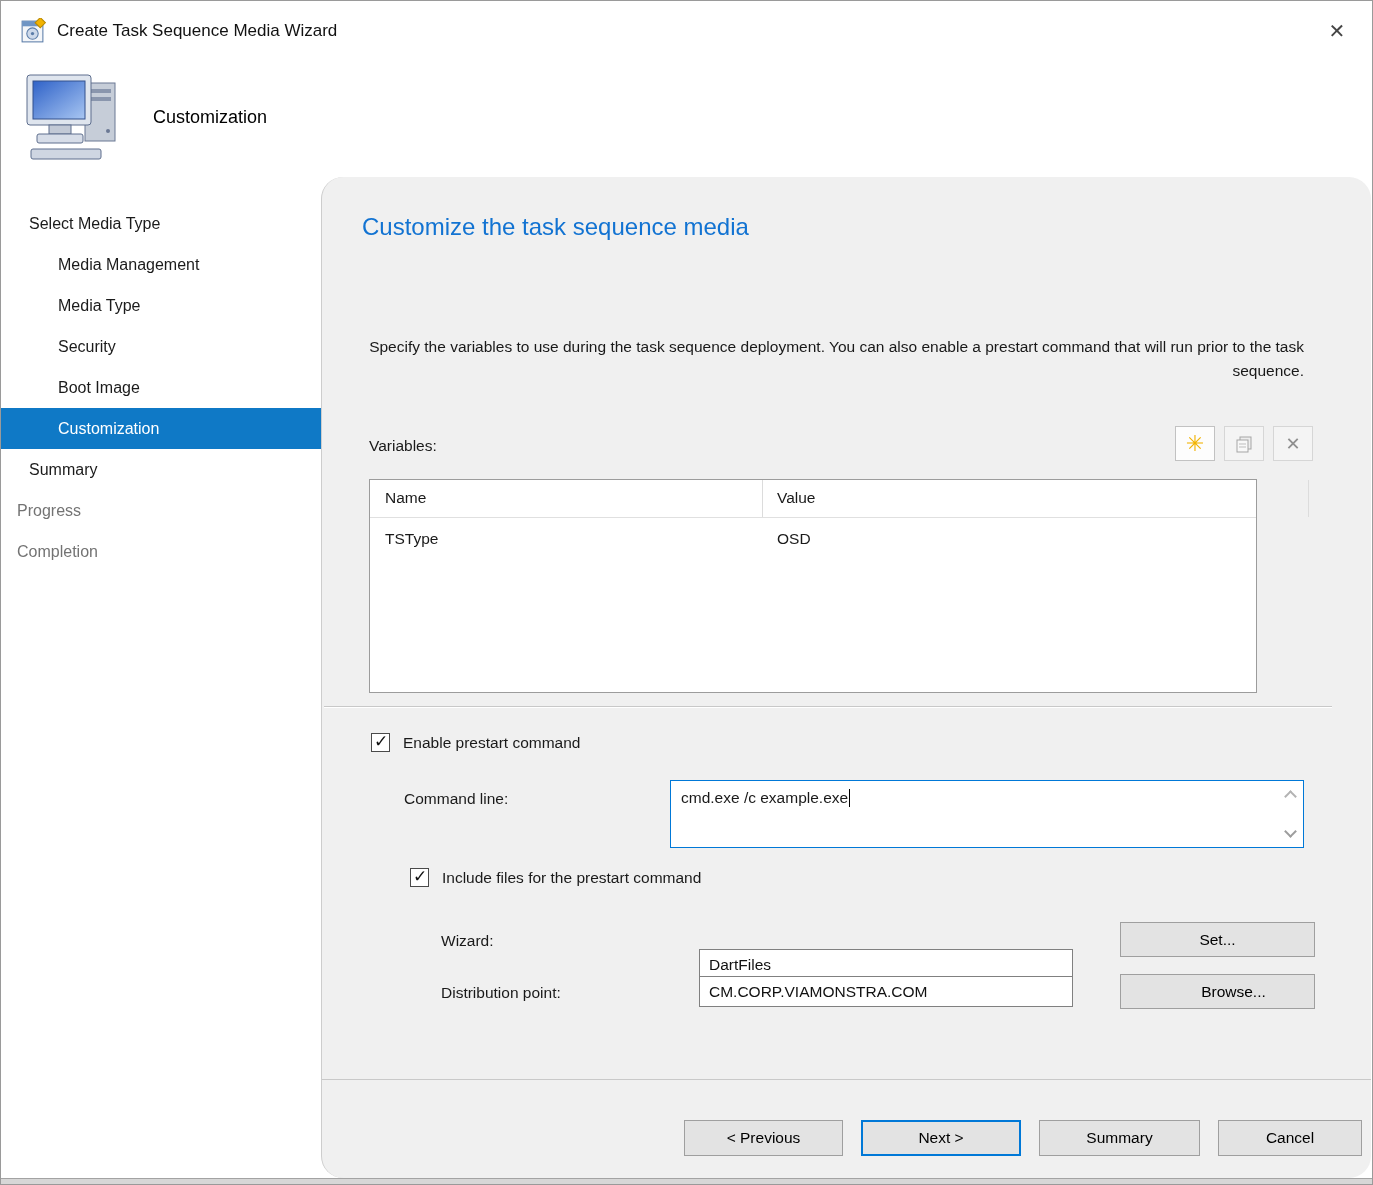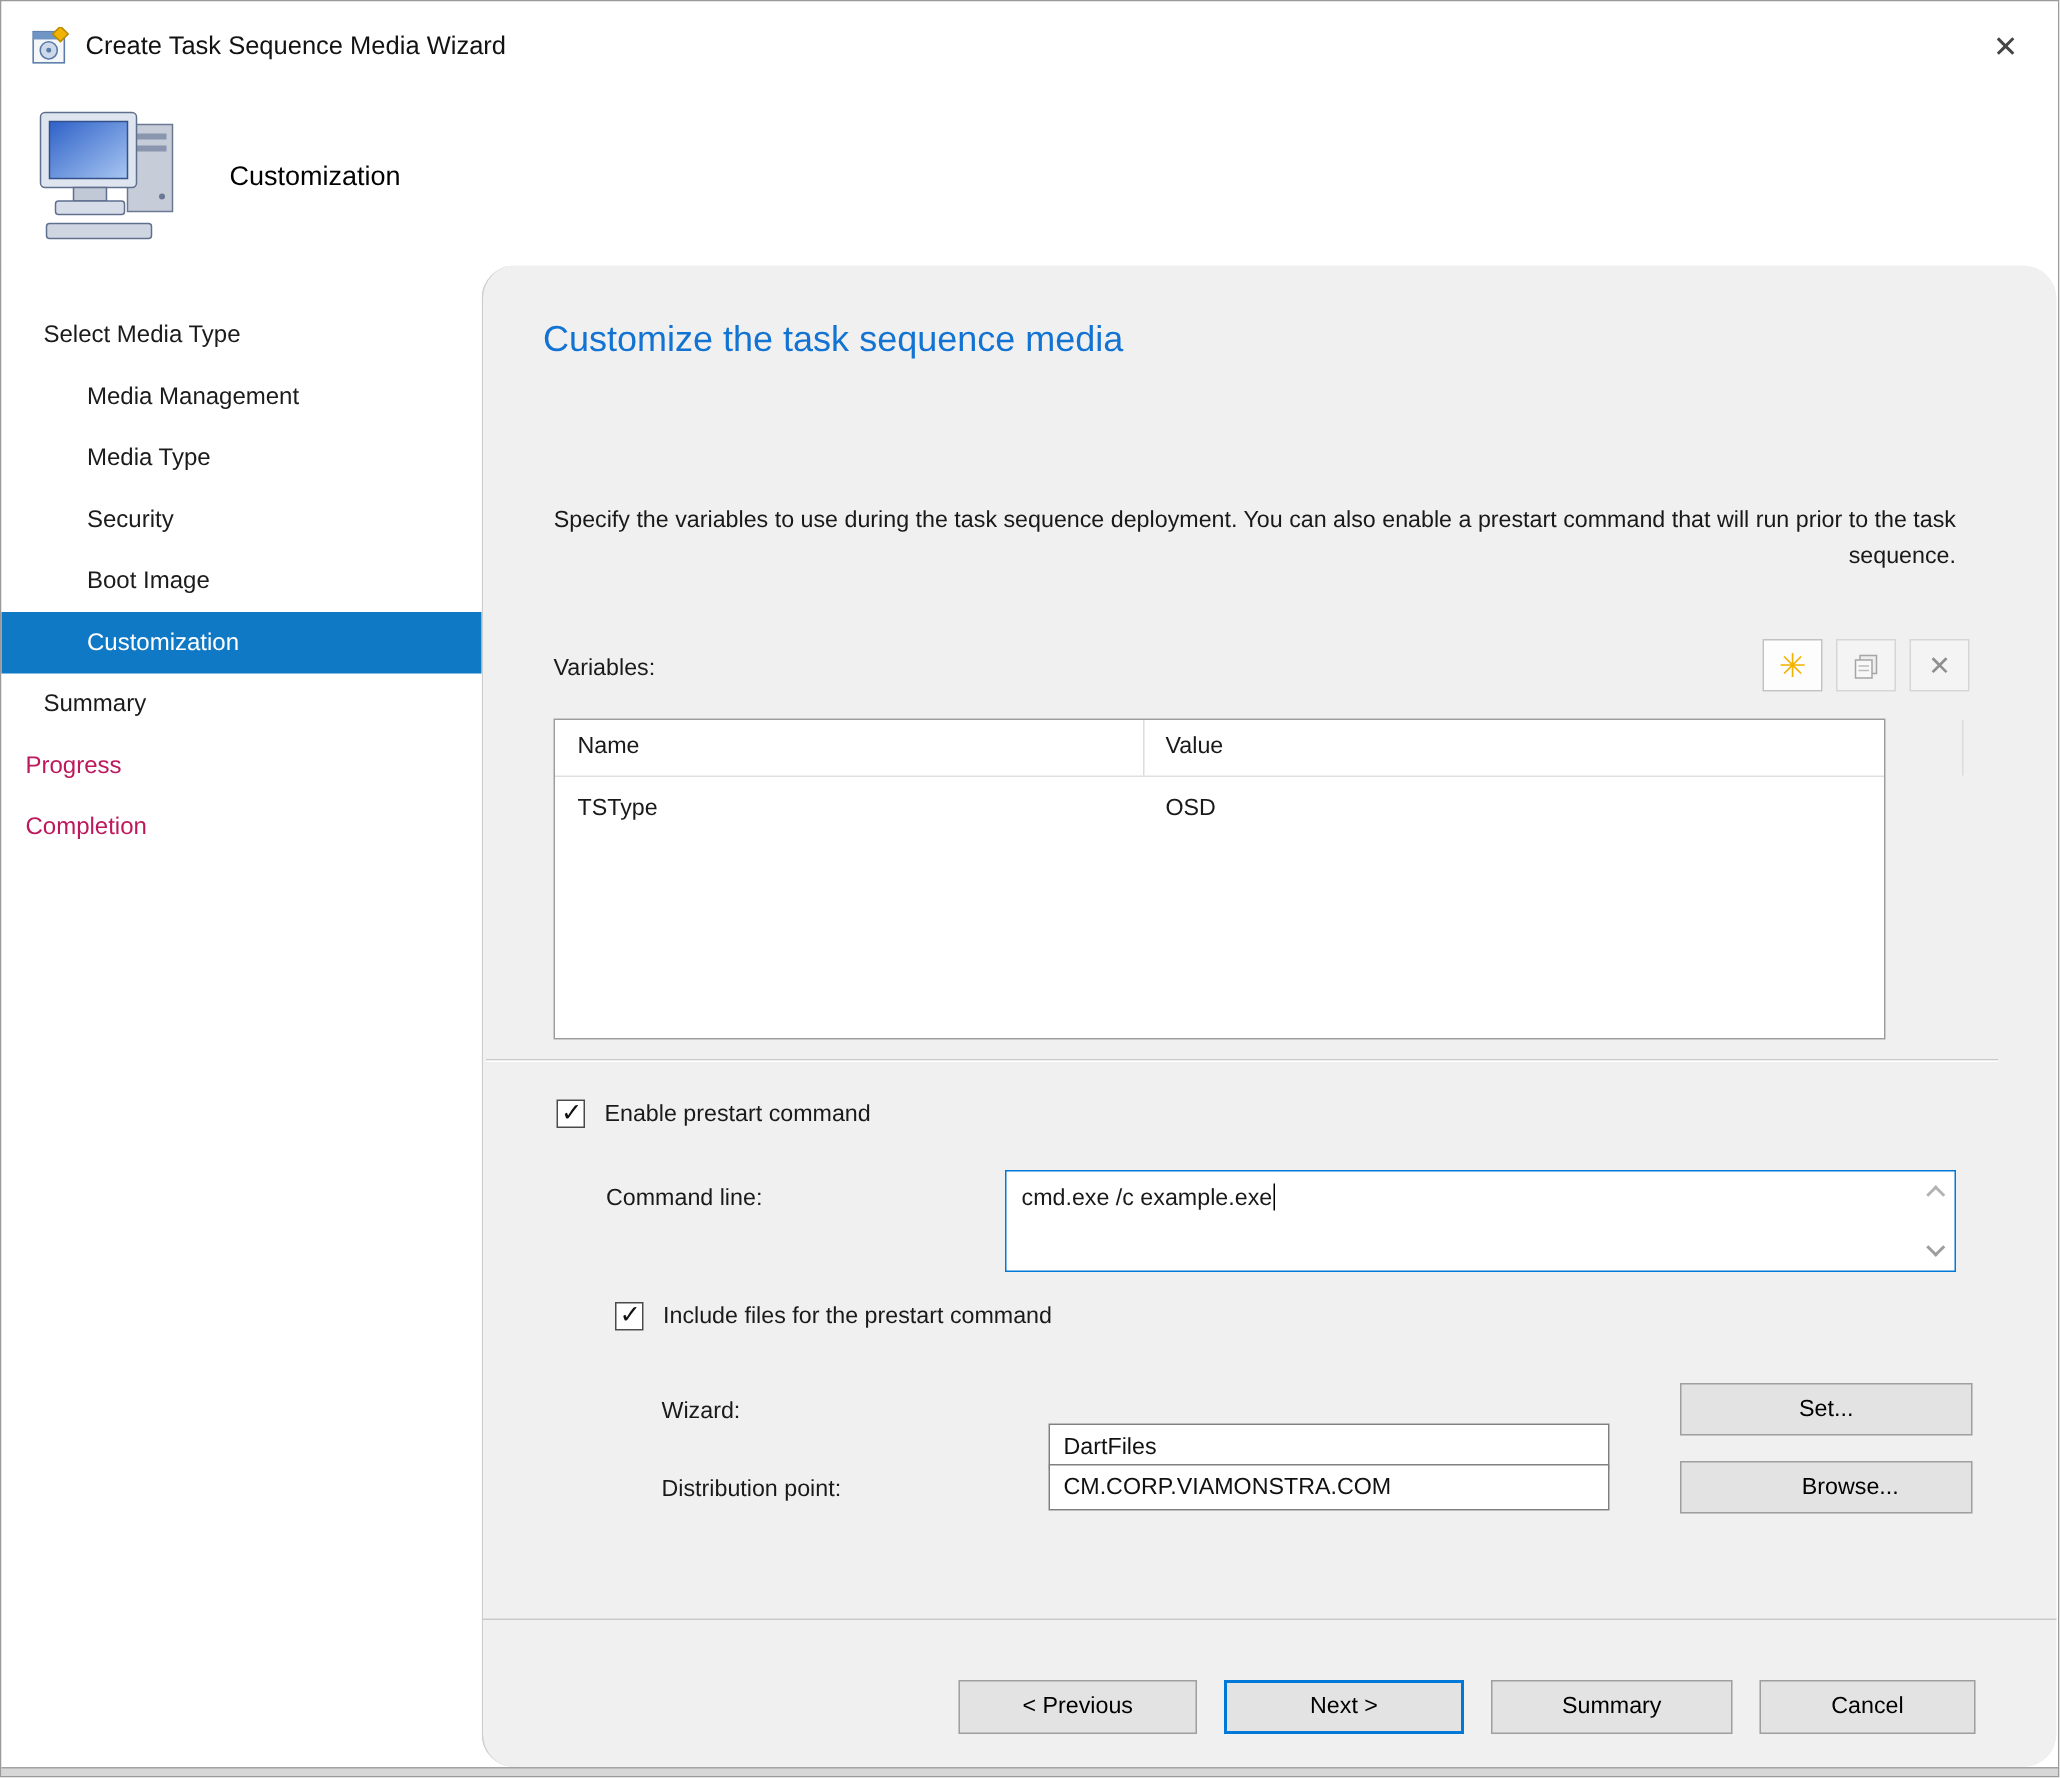--- a/index.html
+++ b/index.html
@@ -48,21 +48,21 @@
   }
   .nav-item {
     height: 41px; line-height: 41px;
     font-size: 16px; color: #1b1b1b;
     white-space: nowrap;
     cursor: default;
   }
   .nav-item.lvl0 { padding-left: 28px; }
   .nav-item.lvl1 { padding-left: 57px; }
   .nav-item.selected { background: #0f79c6; color: #ffffff; }
-  .nav-item.disabled { color: #be185d; padding-left: 16px; }
+  .nav-item.disabled { color: #737373; padding-left: 16px; }
   
   .main {
     position: absolute; left: 320px; top: 176px; right: 1px; bottom: 6px;
     background: #f0f0f0;
     border-left: 1px solid #cdcdcd;
     border-radius: 22px;
   }
   .page-title { position: absolute; left: 40px; top: 36px; font-size: 24px; color: #1273d2; }
   .desc { position: absolute; left: 47px; top: 158px; width: 935px; font-size: 15.5px; line-height: 24px; color: #191919; text-align: right; }
   .vars-label { position: absolute; left: 47px; top: 260px; font-size: 15.5px; }
@@ -132,21 +132,21 @@
   .btn {
     position: absolute; height: 35px;
     background: #e3e3e3; border: 1px solid #9f9f9f;
     font-family: "Liberation Sans", sans-serif; font-size: 15.5px; color: #000;
     cursor: pointer;
   }
   .set-btn { left: 798px; top: 745px; width: 195px; }
   .browse-btn { left: 798px; top: 797px; width: 195px; padding-left: 32px; }
   
   .footer-sep { position: absolute; left: 0; top: 902px; right: 0; height: 1px; background: #c9c9c9; }
-  .footer-btn { height: 36px; top: 943px; }
+  .footer-btn { height: 36px; top: 943px; margin-left: 45px; }
   .prev-btn { left: 317px; width: 159px; }
   .next-btn { left: 494px; width: 160px; border: 2px solid #0078d7; }
   .summary-btn { left: 672px; width: 161px; }
   .cancel-btn { left: 851px; width: 144px; }
   
   .bottom-edge {
     position: absolute; left: 0; right: 0; bottom: 0; height: 6px;
     background: #d7d7d7; border-top: 1px solid #a3a3a3;
   }
 </style>

